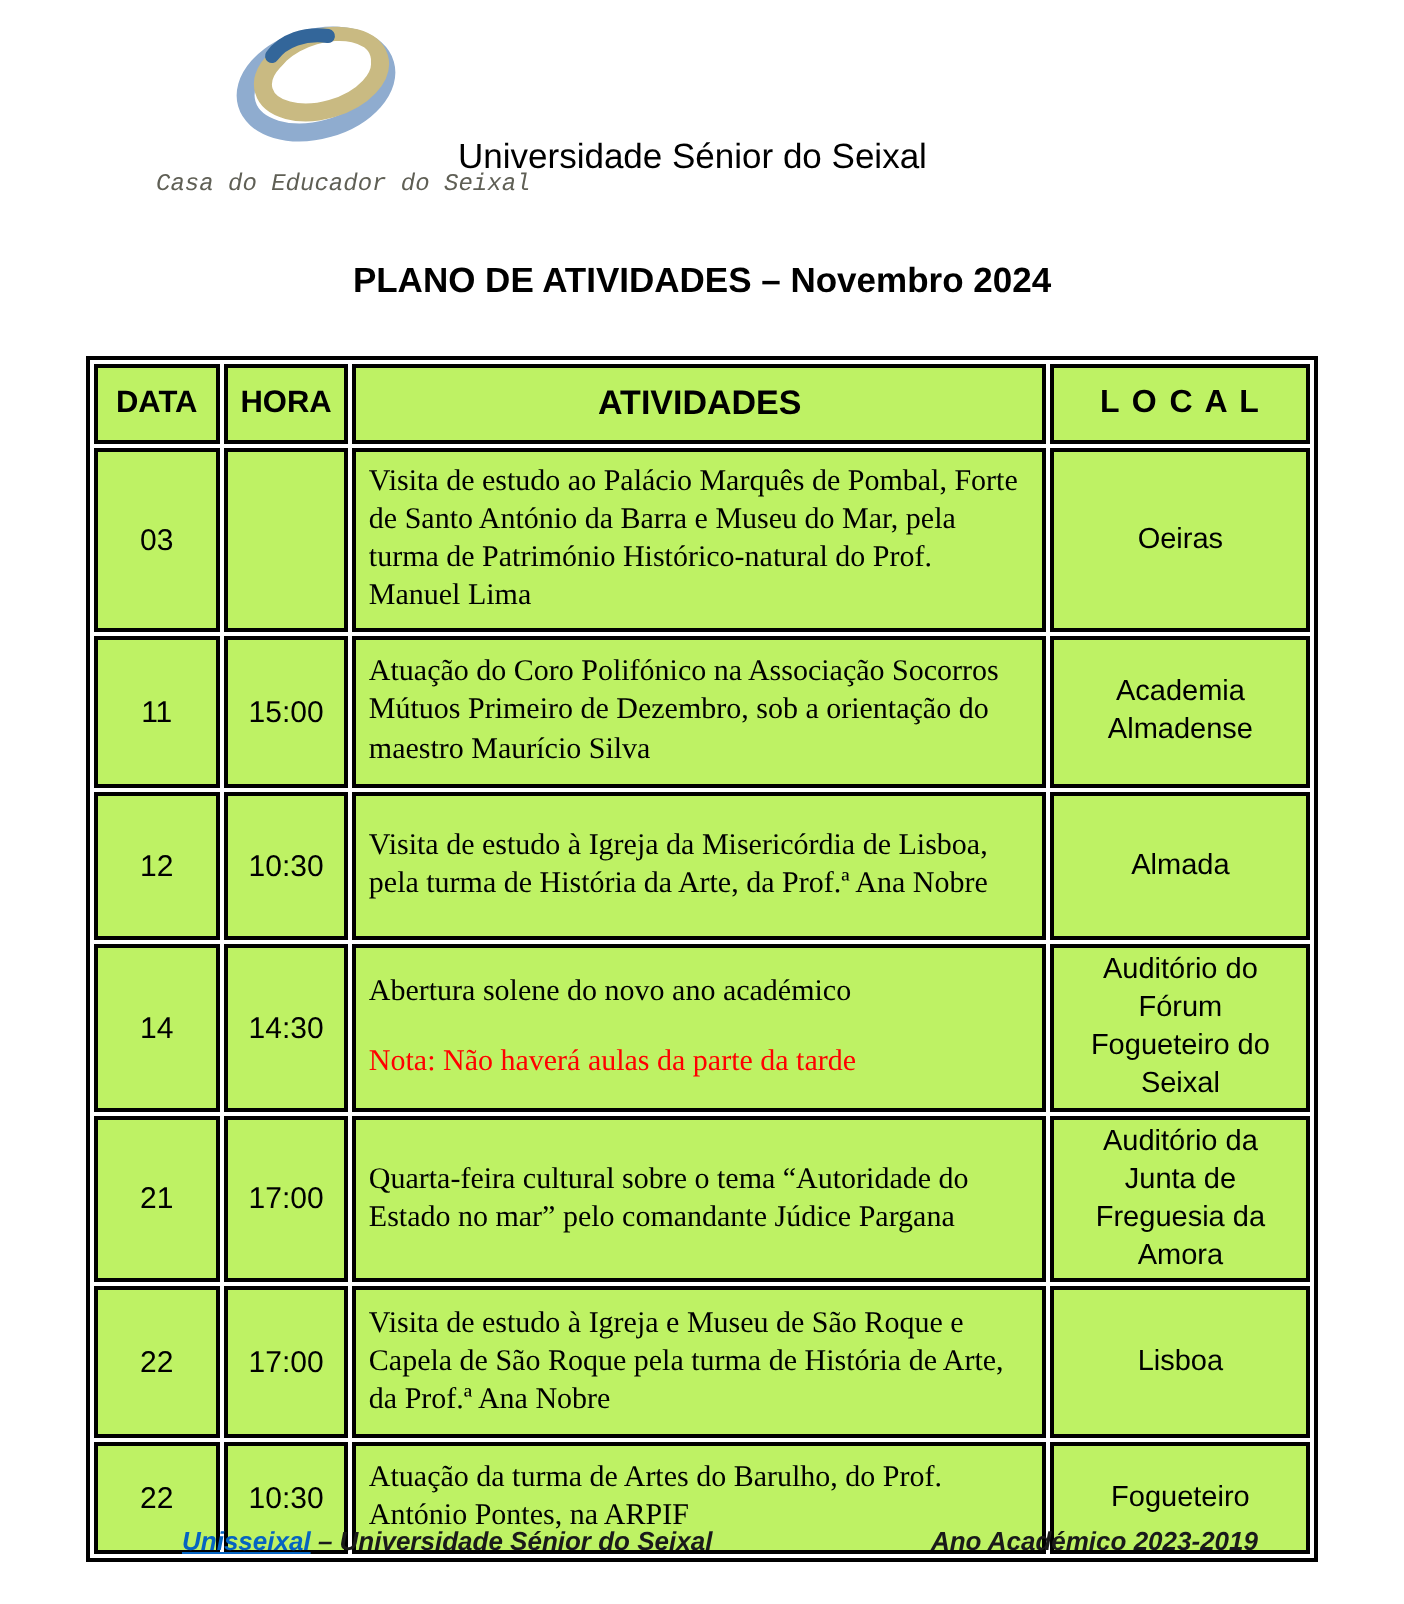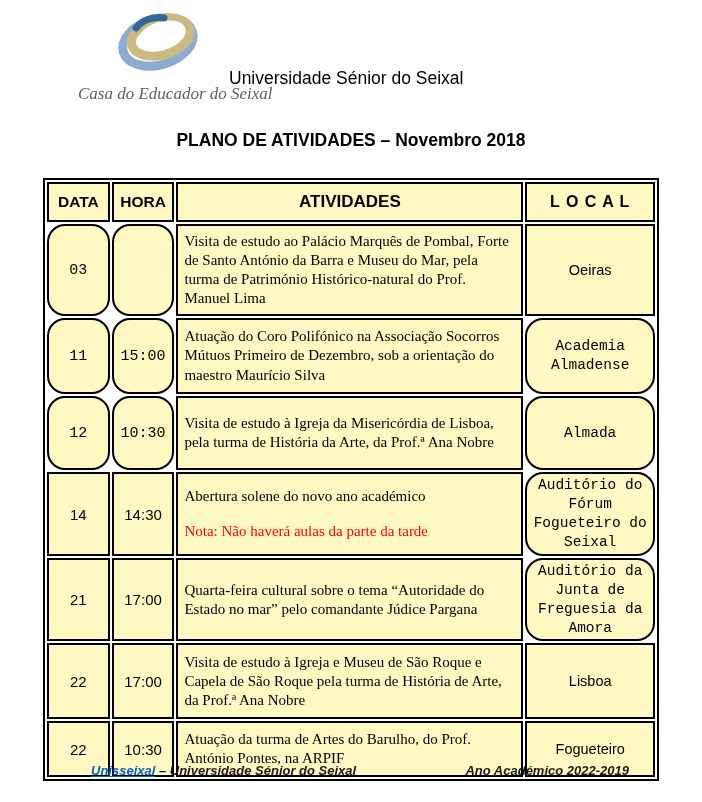--- a/index.html
+++ b/index.html
@@ -10,22 +10,22 @@
     font-family:"Liberation Sans",sans-serif;
     color:#000;
     overflow:hidden;
   }
   
   .header{
     position:absolute;top:6px;left:0;width:702px;height:100px;
   }
   .logo-left{position:absolute;left:78px;top:4px;width:160px;text-align:center;}
   .logo-left .caption{
-    font-family:Liberation Serif, serif;font-style:italic;
-    font-size:17px;color:#5f5f55;white-space:nowrap;margin-top:2px;
+    font-family:Liberation Mono, monospace;font-style:italic;
+    font-size:12px;color:#5f5f55;white-space:nowrap;margin-top:2px;
   }
   .org-title{
     position:absolute;left:229px;top:62px;
     font-size:17.5px;color:#000;
   }
   .logo-right{position:absolute;left:492px;top:8px;width:166px;text-align:center;}
   .logo-right .caption{
     font-size:6.5px;letter-spacing:1.6px;color:#9a9884;white-space:nowrap;
     margin-top:-2px;
   }
@@ -34,31 +34,31 @@
     position:absolute;top:130px;left:0;width:702px;
     text-align:center;font-size:17.5px;font-weight:bold;color:#000;
   }
   
   .tbl{
     position:absolute;top:178px;left:43px;
     border-collapse:separate;border-spacing:2px;
     border:2px solid #000;
     width:616px;table-layout:fixed;
   }
-  .tbl th,.tbl td{border:2px solid #000;background:#fef9c3;padding:2px 6px;vertical-align:middle;}
+  .tbl th,.tbl td{border:2px solid #000;background:#bef264;padding:2px 6px;vertical-align:middle;}
   .col-data{width:60px;}
   .col-hora{width:60px;}
   .col-ativ{width:332px;}
   .col-local{width:124px;}
   .tbl th{font-family:"Liberation Sans",sans-serif;font-weight:bold;text-align:center;}
   .th-small{font-size:15.5px;height:32px;}
   .th-ativ{font-size:17px;}
   .th-local{font-size:16px;letter-spacing:1px;}
   .c{text-align:center;}
-  .serif{font-family:Liberation Mono, monospace;border-radius:18px;}
+  .serif{font-family:Liberation Sans, sans-serif;}
   .sans{font-family:"Liberation Sans",sans-serif;}
   .cell-num{font-size:15px;}
   .cell-ativ{font-family:"Liberation Serif",serif;font-size:15px;line-height:1.28;text-align:left;padding:4px 8px;margin-left:40px;}
   .cell-local{font-size:14.5px;line-height:1.3;}
   .nota{color:#ff0000;margin-top:15px;}
   .r1 td{height:84px;} .r2 td{height:68px;} .r3 td{height:66px;}
   .r4 td{height:76px;} .r5 td{height:72px;} .r6 td{height:68px;} .r7 td{height:48px;}
   
   .footer{
     position:absolute;left:43px;right:43px;top:763px;
@@ -87,21 +87,21 @@
           <path d="M 38 18 A 26 20 0 0 1 66 8" fill="none" stroke="#33669a" stroke-width="7" stroke-linecap="round"></path>
         </svg>
       </span>
       <div class="caption">Casa do Educador do Seixal</div>
     </div>
 
     <div class="org-title">Universidade Sénior do Seixal</div>
 
   </div>
 
-  <div class="doc-title">PLANO DE ATIVIDADES – Novembro 2018</div>
+  <div class="doc-title">PLANO DE ATIVIDADES – Novembro 2024</div>
 
   <table class="tbl">
     <colgroup>
       <col class="col-data">
         <col class="col-hora">
         <col class="col-ativ">
         <col class="col-local">
     </colgroup>
     <tbody>
         <tr>
@@ -160,16 +160,16 @@
       <td class="c sans cell-num">22</td>
       <td class="c sans cell-num">10:30</td>
       <td class="cell-ativ">Atuação da turma de Artes do Barulho, do Prof. António Pontes, na ARPIF</td>
       <td class="c sans cell-local">Fogueteiro</td>
     </tr>
   </tbody>
     </table>
 
   <div class="footer">
     <span><a>Unisseixal</a><span> – Universidade Sénior do Seixal</span></span>
-    <span>Ano Académico 2022-2019</span>
+    <span>Ano Académico 2023-2019</span>
   </div>
 
 </div>
 
 </body></html>

